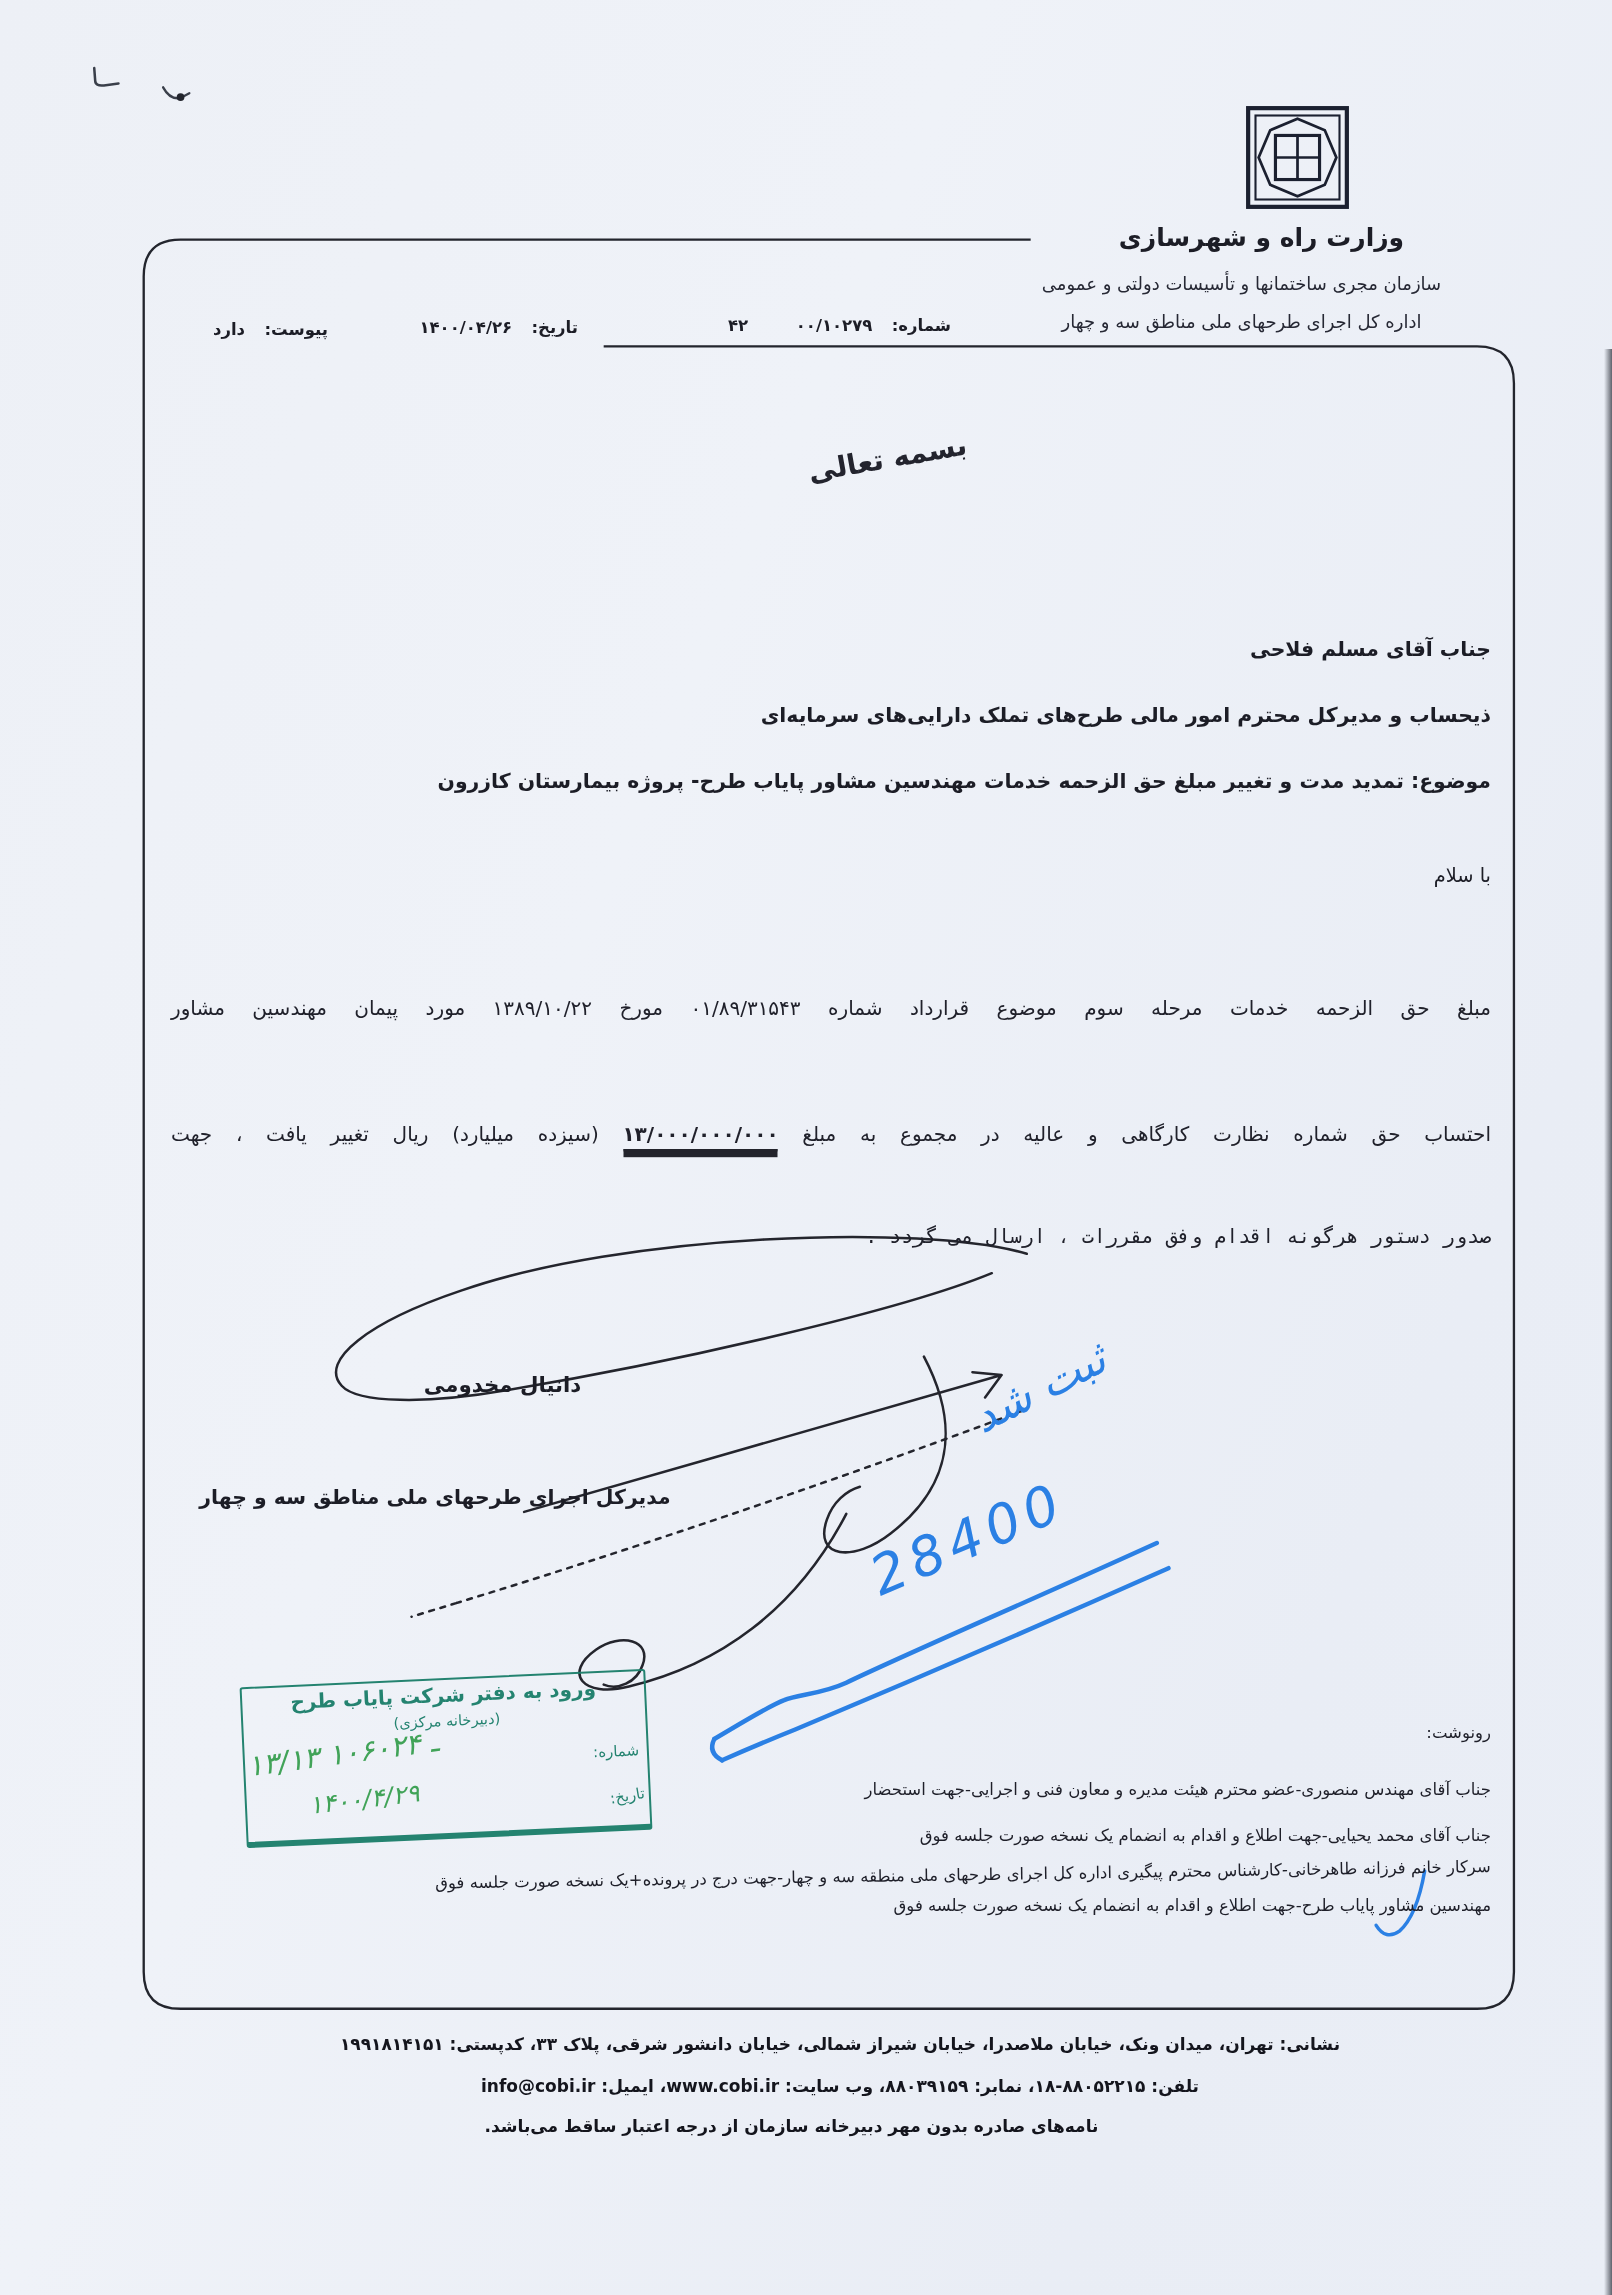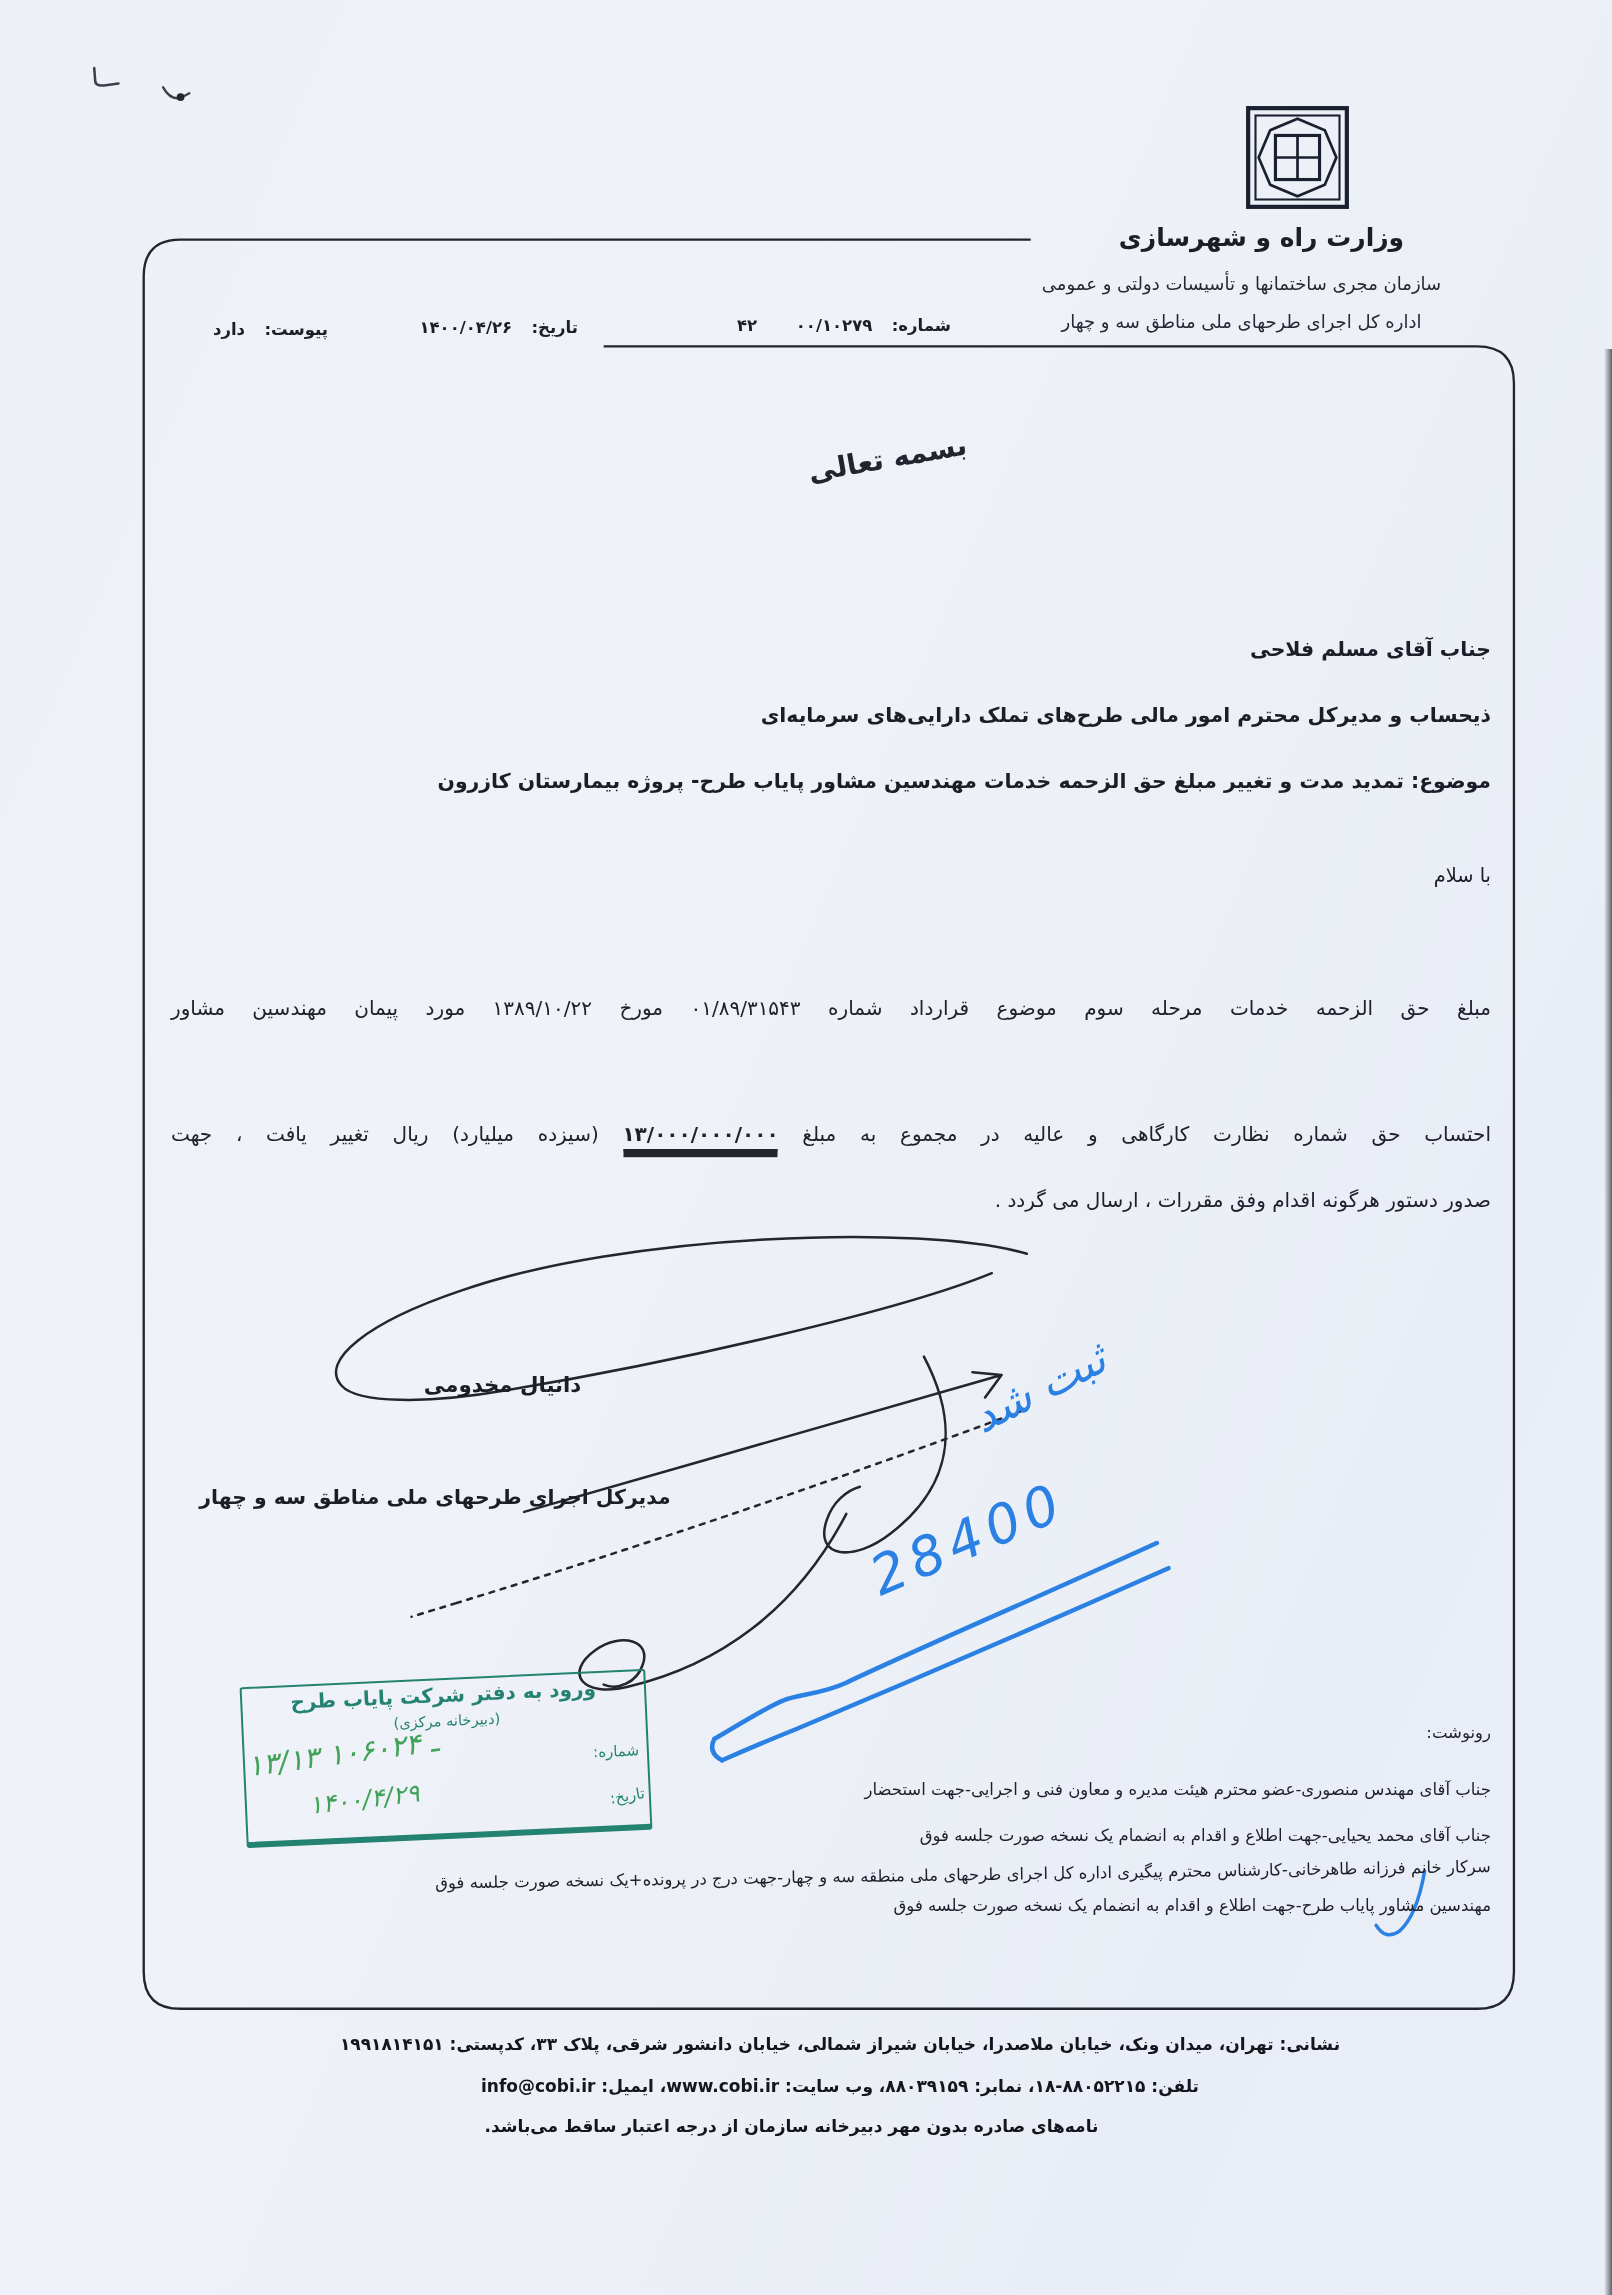--- a/index.html
+++ b/index.html
@@ -19,21 +19,21 @@
   
   .logo{left:1245px;top:105px;width:105px;height:105px;}
   .h-ministry{left:1009px;top:223px;width:505px;text-align:center;font-size:25px;font-weight:bold;letter-spacing:0;}
   .h-org{left:970px;top:273px;width:543px;text-align:center;font-size:18px;color:#262834;}
   .h-dept{left:970px;top:311px;width:543px;text-align:center;font-size:18px;color:#262834;}
 
   
   .meta{font-size:16.5px;font-weight:600;white-space:nowrap;}
   .meta .lbl{margin-left:13.6px;}
   .meta-number{left:640px;top:316px;width:311px;}
-  .meta-number .v2{margin-right:33px;}
+  .meta-number .v2{margin-right:42px;}
   .meta-date{left:374px;top:318px;width:204px;}
   .meta-attach{left:192px;top:320px;width:136px;}
 
   
   .besmele{left:781px;top:442px;width:213px;text-align:center;font-size:28px;font-weight:bold;
            transform:rotate(-10deg);letter-spacing:1px;color:#23242e;}
 
   
   .rec{right:122px;text-align:right;font-weight:bold;font-size:20.4px;white-space:nowrap;}
   .rec-name{top:637px;}
@@ -41,21 +41,21 @@
   .rec-subject{top:769px;}
 
   
   .salutation{right:122px;top:864px;font-size:19.4px;}
   .bline{left:171px;width:1320px;font-size:20px;white-space:nowrap;
          text-align:justify;text-align-last:justify;color:#20212b;}
   .bl1{top:932px;padding-right:41px;width:1279px;}
   .bl2{top:996px;}
   .bl3{top:1060px;}
   .bl4{top:1122px;}
-  .bl5{top:1188px;text-align-last:right;}
+  .bl5{top:1224px;text-align-last:right;font-family:Liberation Mono, monospace;}
   .amount{font-weight:bold;padding-bottom:3px;
           box-shadow:0 3.9px 0 -1.5px #23242c, 0 9.7px 0 -1.5px #23242c;}
 
   
   .sig-name{left:396px;top:1372px;width:213px;font-size:21.3px;font-weight:bold;text-align:center;white-space:nowrap;}
   .sig-title{left:173px;top:1485px;width:524px;font-size:20.4px;font-weight:bold;text-align:center;white-space:nowrap;}
 
   
   .blue-note{left:901px;top:1378px;width:213px;font-size:44px;font-style:italic;letter-spacing:4.9px;
              color:#2b80e4;transform:rotate(-27deg);white-space:nowrap;}

